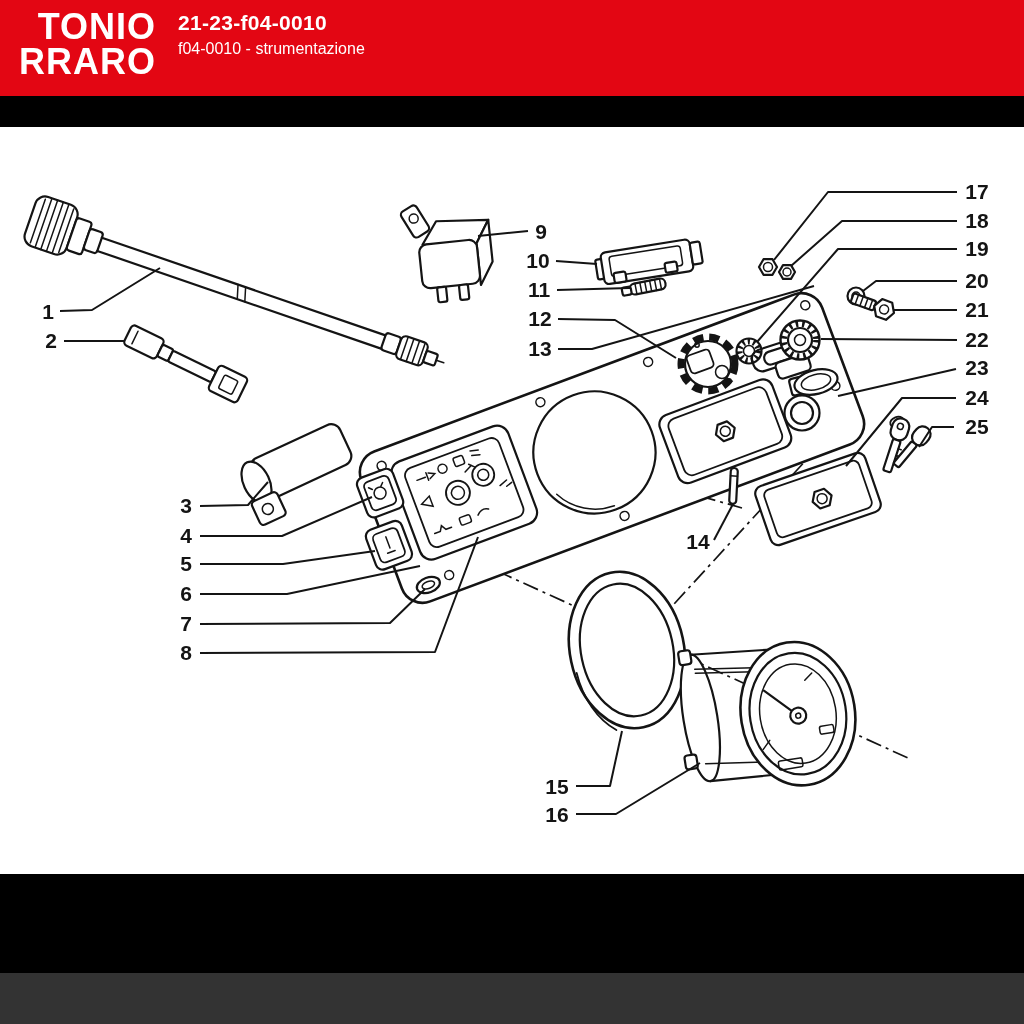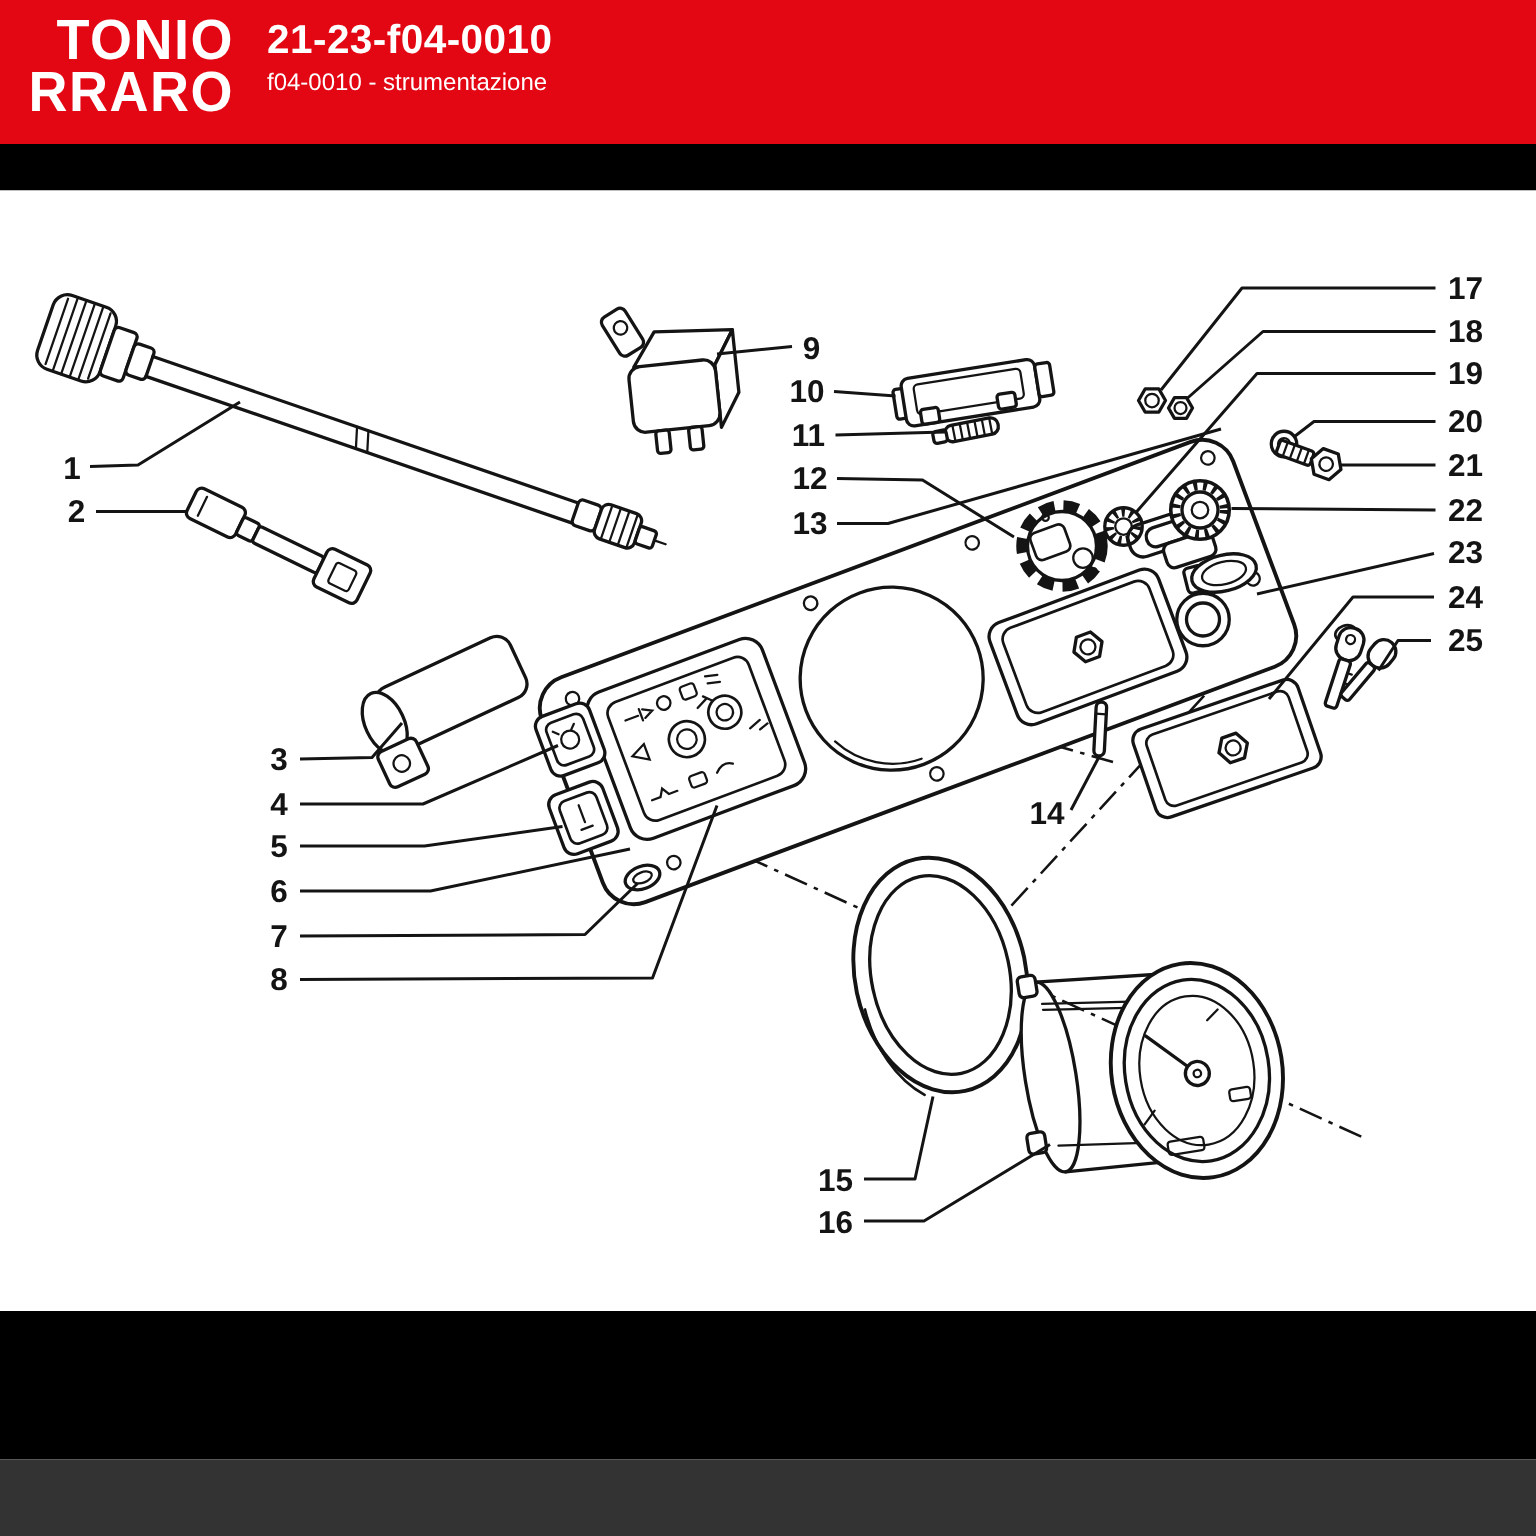--- a/index.html
+++ b/index.html
@@ -4,21 +4,21 @@
 <style>
   html,body{margin:0;padding:0;background:#888;}
   .page{position:relative;width:1024px;height:1024px;background:#ffffff;overflow:hidden;
         font-family:"Liberation Sans",sans-serif;}
   
   .header{position:absolute;left:0;top:0;width:1024px;height:116px;background:#e30613;}
   .logo{position:absolute;left:0;top:9px;width:156px;overflow:hidden;text-align:right;
         color:#fff;font-weight:bold;font-size:36px;line-height:0.93;letter-spacing:1px;
         transform:scaleY(1.05);transform-origin:left top;white-space:nowrap;}
   .titles{position:absolute;left:178px;top:11px;color:#fff;}
-  .doc-title{font-size:27px;font-weight:bold;letter-spacing:0.3px;}
+  .doc-title{font-size:21px;font-weight:bold;letter-spacing:0.3px;}
   .doc-subtitle{font-size:16px;margin-top:5px;font-weight:400;}
   .bar-top{position:absolute;left:0;top:96px;width:1024px;height:31px;background:#000;}
   .diagram-wrap{position:absolute;left:0;top:127px;width:1024px;height:747px;background:#fff;}
   .bar-bottom{position:absolute;left:0;top:874px;width:1024px;height:99px;background:#000;}
   .footer{position:absolute;left:0;top:973px;width:1024px;height:51px;background:#333333;}
   
   .ln  {fill:none;stroke:#141414;stroke-width:2.2;stroke-linejoin:round;stroke-linecap:round;}
   .lnf {fill:#ffffff;stroke:#141414;stroke-width:2.2;stroke-linejoin:round;}
   .lnf26{fill:#ffffff;stroke:#141414;stroke-width:2.6;stroke-linejoin:round;}
   .ln15{fill:none;stroke:#141414;stroke-width:1.5;stroke-linecap:round;}

